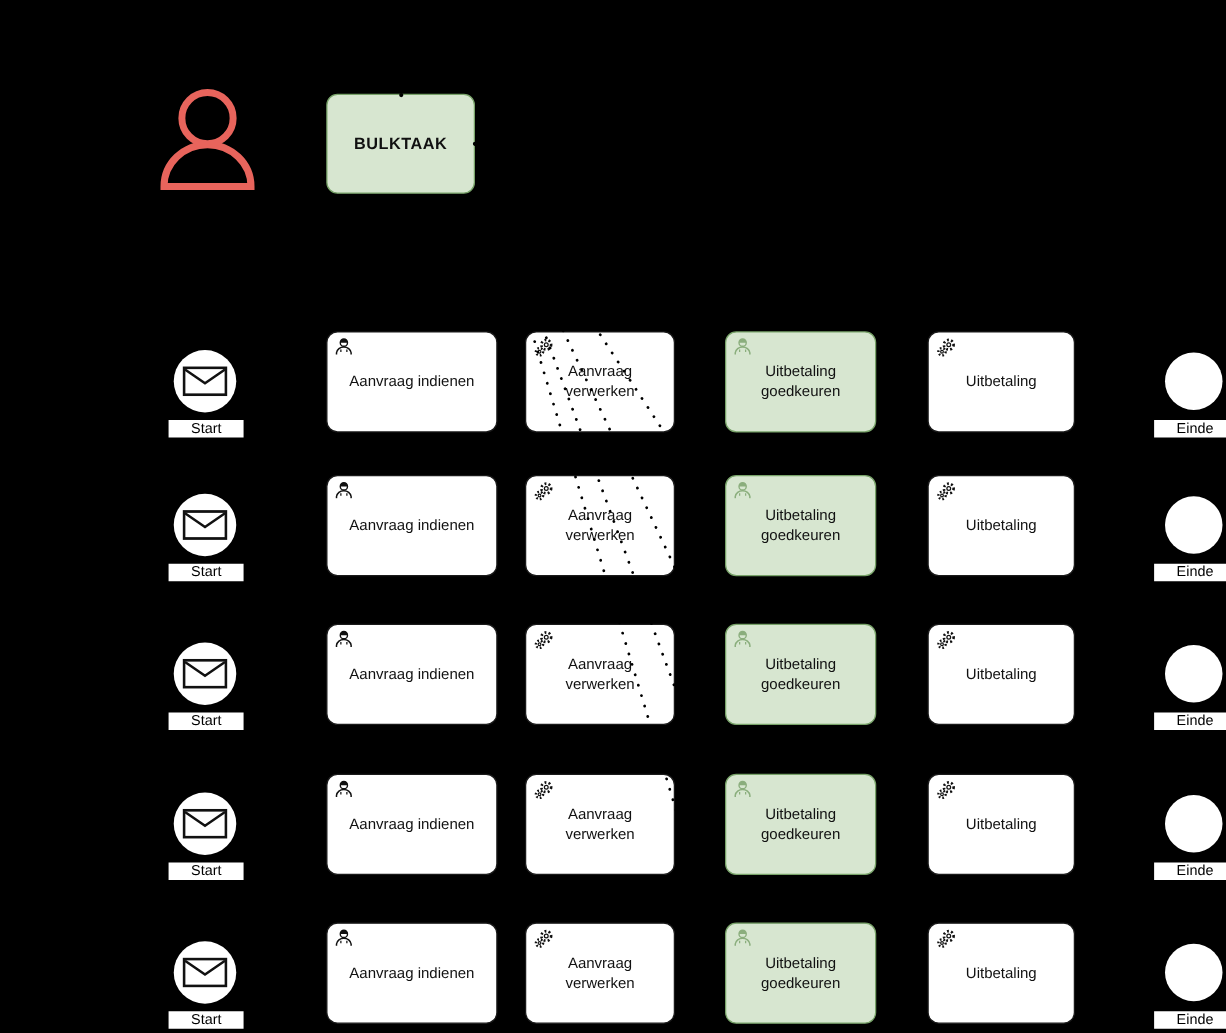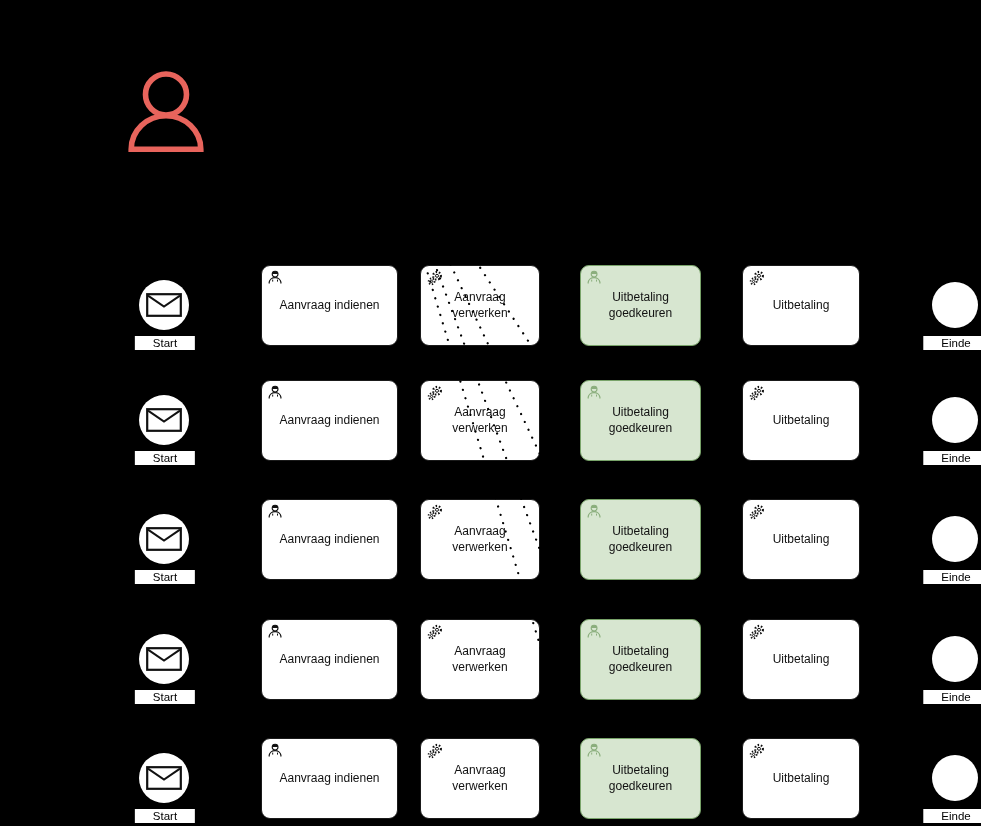--- a/index.html
+++ b/index.html
@@ -66,20 +66,23 @@
 
 <div class="canvas">
 
   <div class="actor">
     <svg width="76" height="86" viewBox="0 0 76 86">
       <path d="M3.2,83.2 a34.8,33.5 0 0 1 69.6,0 z" fill="none" stroke="currentColor" stroke-width="5.6"></path>
       <circle cx="38" cy="28.5" r="20.5" fill="none" stroke="currentColor" stroke-width="5.6"></circle>
     </svg>
   </div>
 
+  <div class="task green bulk">
+    <span class="tlabel">BULKTAAK</span>
+  </div>
 
   <div class="row r0">
     <div class="event start">
       <svg width="36" height="24" viewBox="0 0 36 24">
         <rect x="1.2" y="1.2" width="33.6" height="21.6" fill="#fff" stroke="#111" stroke-width="2.2"></rect>
         <path d="M2,2.6 L18,13.6 L34,2.6" fill="none" stroke="#111" stroke-width="2"></path>
       </svg>
     </div>
     <div class="chip start-chip">Start</div>
     <div class="task t1">

